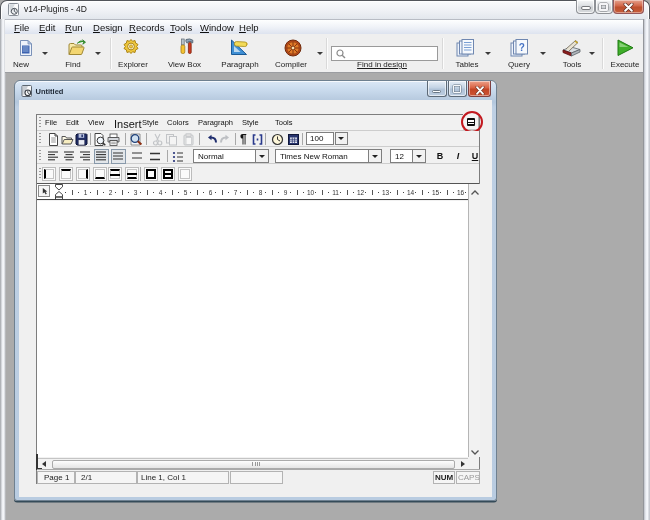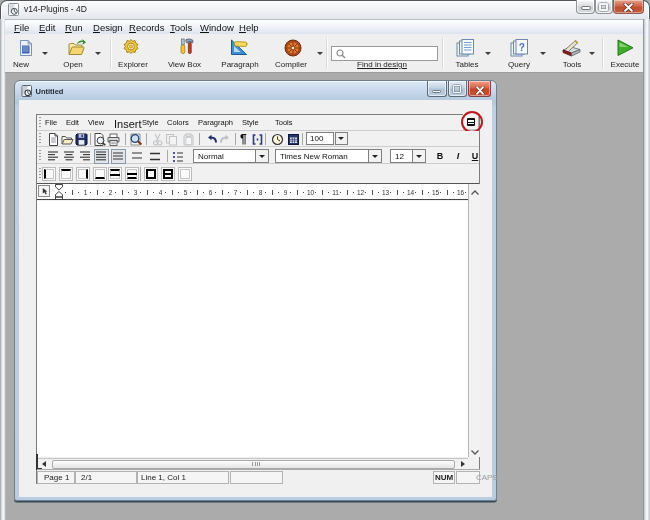--- a/index.html
+++ b/index.html
@@ -64,21 +64,21 @@
   </div>
 <div class="abs lbl" style="left:3px;top:60px;width:36px;">New</div>
 <div class="abs dd" style="left:42px;top:52px;"></div>
 <div class="abs" style="left:68px;top:39px;">
     <svg width="18" height="18">
 <path d="M1 15.5 L1 6 Q1 4.5 2.5 4.5 L6 4.5 L7.5 6 L13 6 Q14 6 14 7 L14 8" fill="#f7e9a8" stroke="#a08834"></path>
 <path d="M1.2 15.5 L3.8 8.5 Q4 8 4.6 8 L15.5 8 Q16.3 8.2 16 9 L13.8 15 Q13.6 15.5 13 15.5 Z" fill="#f3d671" stroke="#a08834"></path>
 <path d="M9 4.5 Q12 0.5 16 2.5 L14.5 0.8 L17.5 3.2 L14.8 5.2 L16 2.5" fill="#3faa36" stroke="#2c7d26" stroke-width="0.8"></path>
 </svg>
   </div>
-<div class="abs lbl" style="left:55px;top:60px;width:36px;">Open</div>
+<div class="abs lbl" style="left:55px;top:60px;width:36px;">Find</div>
 <div class="abs dd" style="left:95px;top:52px;"></div>
 <div class="abs" style="left:123px;top:38px;">
     <svg width="16" height="17">
 <g transform="translate(8,8.5)">
         <g>
 <path d="M0 -7 L1.6 -5.2 L4 -6 L4.6 -3.4 L7 -2 L5.6 0 L7 2 L4.6 3.4 L4 6 L1.6 5.2 L0 7 L-1.6 5.2 L-4 6 L-4.6 3.4 L-7 2 L-5.6 0 L-7 -2 L-4.6 -3.4 L-4 -6 L-1.6 -5.2 Z" fill="#f0c83c" stroke="#ab8415"></path>
 <circle r="3.4" fill="#fdf3cd" stroke="#ab8415"></circle>
           <circle r="1.6" fill="#f0c83c" stroke="#ab8415" stroke-width="0.7"></circle>
 </g>
       </g>
@@ -518,12 +518,12 @@
 <div class="abs" style="left:44px;top:473px;font-size:8px;color:#222;white-space:nowrap;">Page 1</div>
 <div class="abs" style="left:75px;top:471px;width:62px;height:13px;background:#f5f5f5;border:1px solid #b3b3b3;"></div>
 <div class="abs" style="left:81px;top:473px;font-size:8px;color:#222;white-space:nowrap;">2/1</div>
 <div class="abs" style="left:137px;top:471px;width:92px;height:13px;background:#f5f5f5;border:1px solid #b3b3b3;"></div>
 <div class="abs" style="left:141px;top:473px;font-size:8px;color:#222;white-space:nowrap;">Line 1, Col 1</div>
 <div class="abs" style="left:230px;top:471px;width:53px;height:13px;background:#f5f5f5;border:1px solid #b3b3b3;"></div>
 <div class="abs" style="left:232px;top:473px;font-size:8px;color:#222;white-space:nowrap;"></div>
 <div class="abs" style="left:433px;top:471px;width:22px;height:13px;background:#f5f5f5;border:1px solid #b3b3b3;"></div>
 <div class="abs" style="left:435px;top:473px;font-size:8px;color:#222;white-space:nowrap;"><b>NUM</b></div>
 <div class="abs" style="left:456px;top:471px;width:24px;height:13px;background:#f5f5f5;border:1px solid #b3b3b3;"></div>
-<div class="abs" style="left:458px;top:473px;font-size:8px;color:#9a9a9a;white-space:nowrap;padding-left:18px;">CAPS</div>
+<div class="abs" style="left:458px;top:473px;font-size:8px;color:#9a9a9a;white-space:nowrap;">CAPS</div>
 </body></html>

